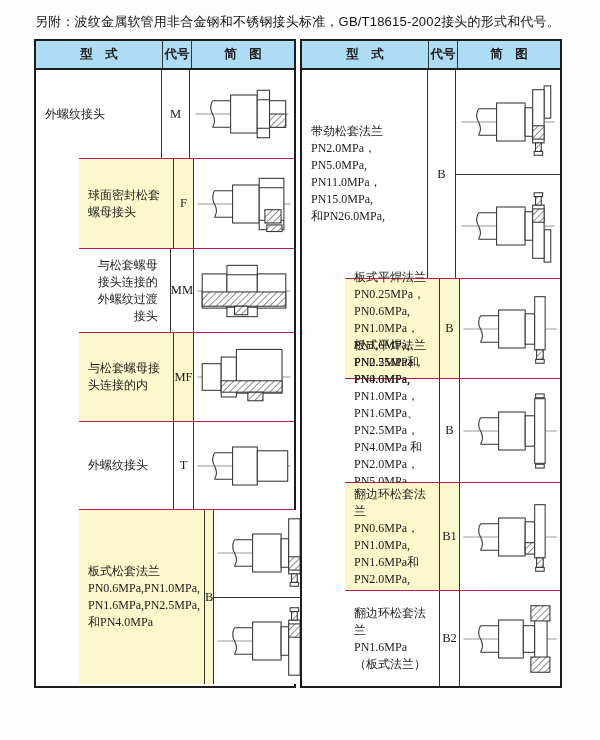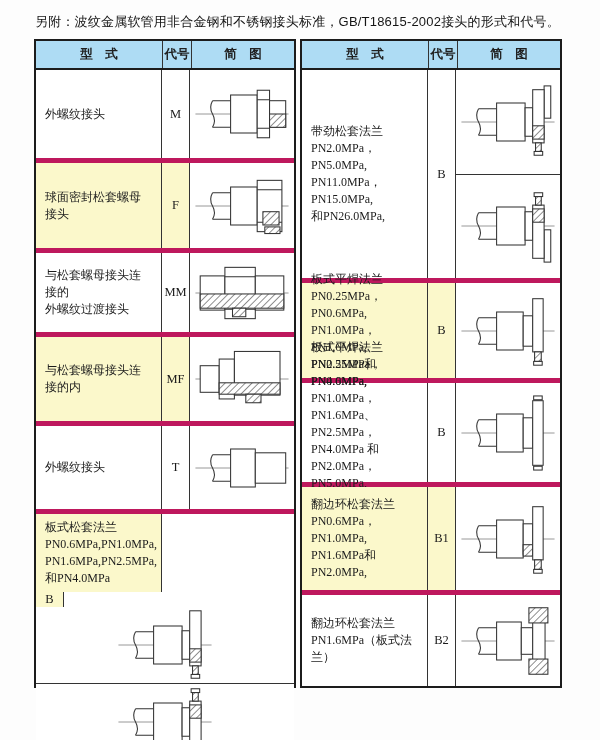--- a/index.html
+++ b/index.html
@@ -16,21 +16,21 @@
   .tbl{width:262px;border:2px solid #1c1c1c;background:#fff;box-sizing:border-box;}
   .hdr{display:flex;height:27px;background:#aedcf4;border-bottom:2px solid #1c1c1c;justify-content:center;}
   .hcell{
     display:flex;align-items:center;justify-content:center;box-sizing:border-box;
     font-family:"Liberation Sans", sans-serif;font-size:12.5px;font-weight:700;color:#202020;
   }
   .hcell.t{width:127px;border-right:1px solid #333;}
   .hcell.c{width:29px;border-right:1px solid #333;}
   .hcell.d{flex:1;}
   .row{display:flex;box-sizing:border-box;}
-  .row + .row{border-top:5px solid #be185d;}
+  .row + .row{border-top:1px solid #be185d;margin-left:43px;}
   .c-type{
     width:126px;box-sizing:border-box;border-right:1px solid #333;
     display:flex;flex-direction:column;justify-content:center;
     padding:5px 12px 5px 9px;font-size:12px;line-height:17px;
   }
   .c-code{
     width:28px;box-sizing:border-box;border-right:1px solid #333;
     display:flex;align-items:center;justify-content:center;font-size:12.5px;
   }
   .c-diag{flex:1;display:flex;flex-direction:column;background:#fff;}
@@ -97,21 +97,21 @@
                 <rect x="40" y="20" width="28" height="40" fill="#fff" stroke="#333" stroke-width="1.1"></rect>
                 <rect x="68" y="13" width="26" height="54" fill="#fff" stroke="#333" stroke-width="1.1"></rect>
                 <path d="M68,23 H94 M68,57 H94" fill="none" stroke="#333" stroke-width="1.1"></path>
                 <rect x="74" y="46" width="17" height="14" fill="url(#hatch)" stroke="#333" stroke-width="1.1"></rect>
                 <rect x="76" y="62" width="16" height="7" fill="url(#hatch)" stroke="#333" stroke-width="1.1"></rect>
               </svg>
             </span>
           </div>
         </div>
       </div>
-      <div class="row" style="height: 84px;">
+      <div class="row" style="height: 84px; text-align: right;">
         <div class="c-type">
           <div>与松套螺母接头连接的</div>
           <div>外螺纹过渡接头</div>
         </div>
         <div class="c-code">MM</div>
         <div class="c-diag">
           <div class="sub">
             <span>
               <svg class="diag" width="100" height="76" viewBox="0 0 104 80">
                 <line x1="3" y1="40" x2="101" y2="40" stroke="#777" stroke-width="0.8"></line>
@@ -158,21 +158,21 @@
                 <line x1="3" y1="40" x2="101" y2="40" stroke="#777" stroke-width="0.8"></line>
                 <path d="M21,26 q-4,7 0,14 q4,7 0,14" fill="none" stroke="#333" stroke-width="1.1"></path>
                 <path d="M21,26 H40 M21,54 H40" fill="none" stroke="#333" stroke-width="1.1"></path>
                 <rect x="40" y="20" width="26" height="40" fill="#fff" stroke="#333" stroke-width="1.1"></rect>
                 <rect x="66" y="24" width="32" height="32" fill="#fff" stroke="#333" stroke-width="1.1"></rect>
               </svg>
             </span>
           </div>
         </div>
       </div>
-      <div class="row hl" style="height: 175px; flex-direction: column;">
+      <div class="row hl" style="height: 175px;">
         <div class="c-type">
           <div>板式松套法兰</div>
           <div>PN0.6MPa,PN1.0MPa,</div>
           <div>PN1.6MPa,PN2.5MPa,</div>
           <div>和PN4.0MPa</div>
         </div>
         <div class="c-code">B</div>
         <div class="c-diag">
           <div class="sub">
             <span>

